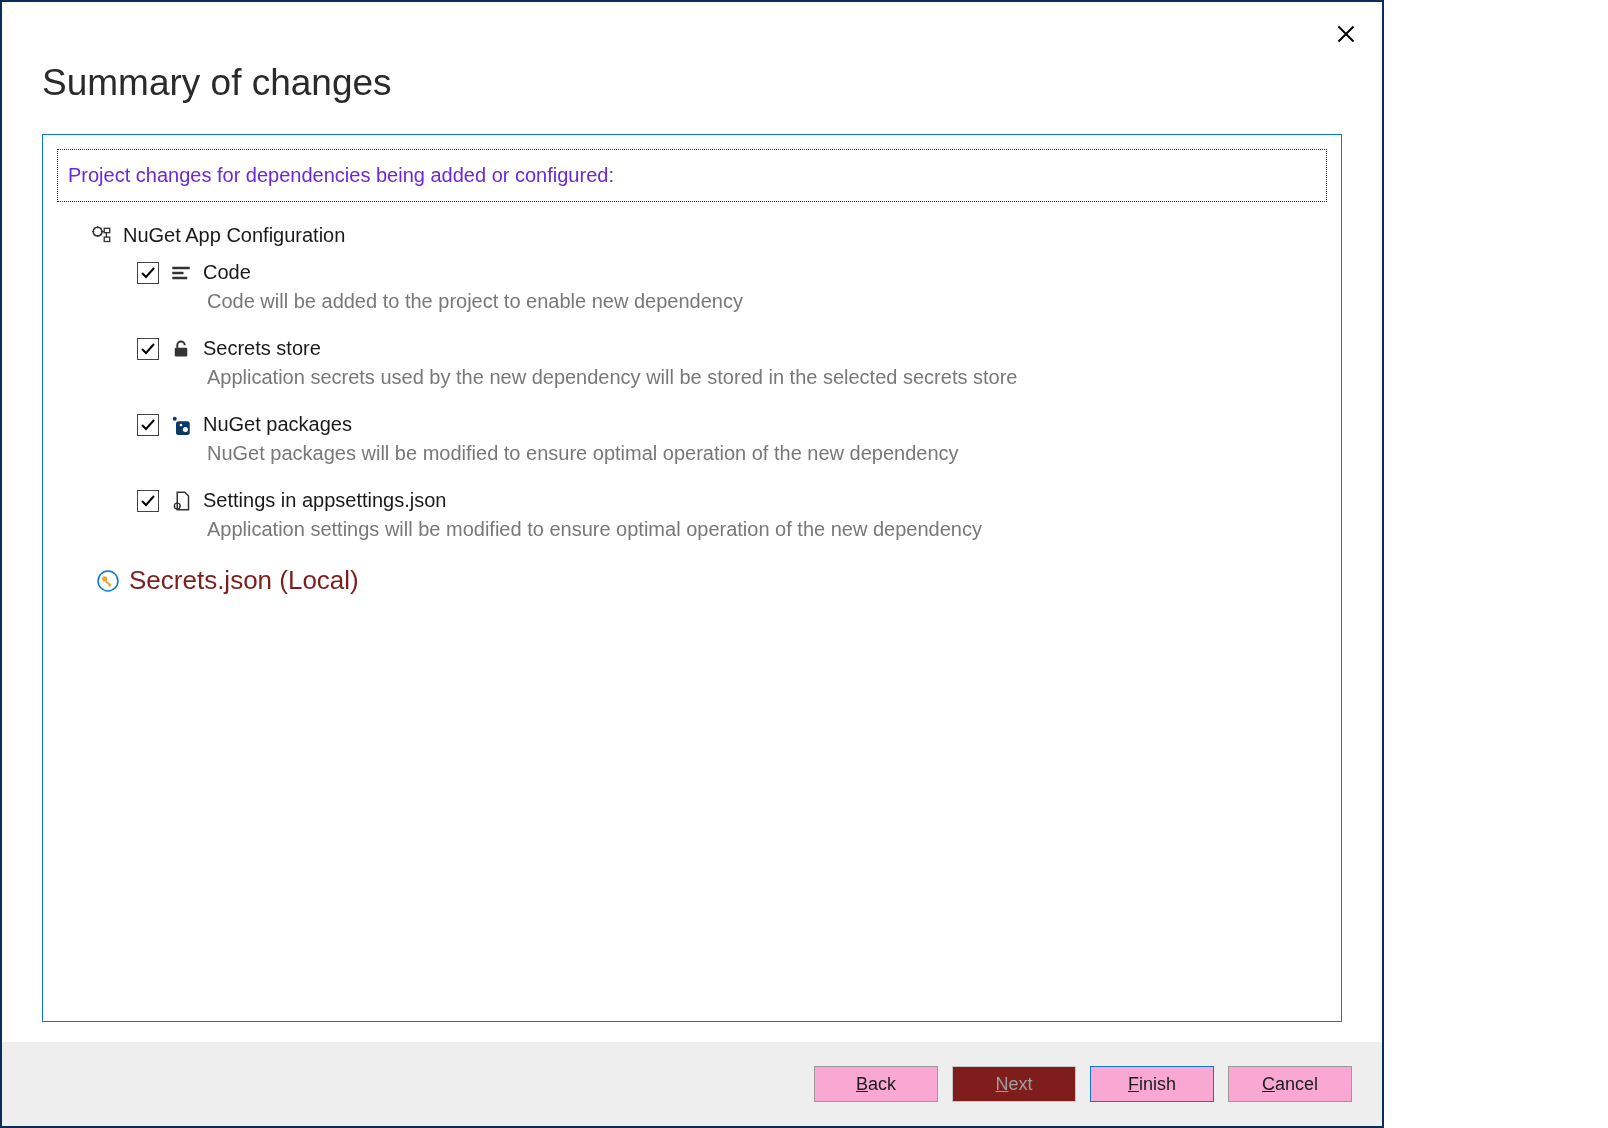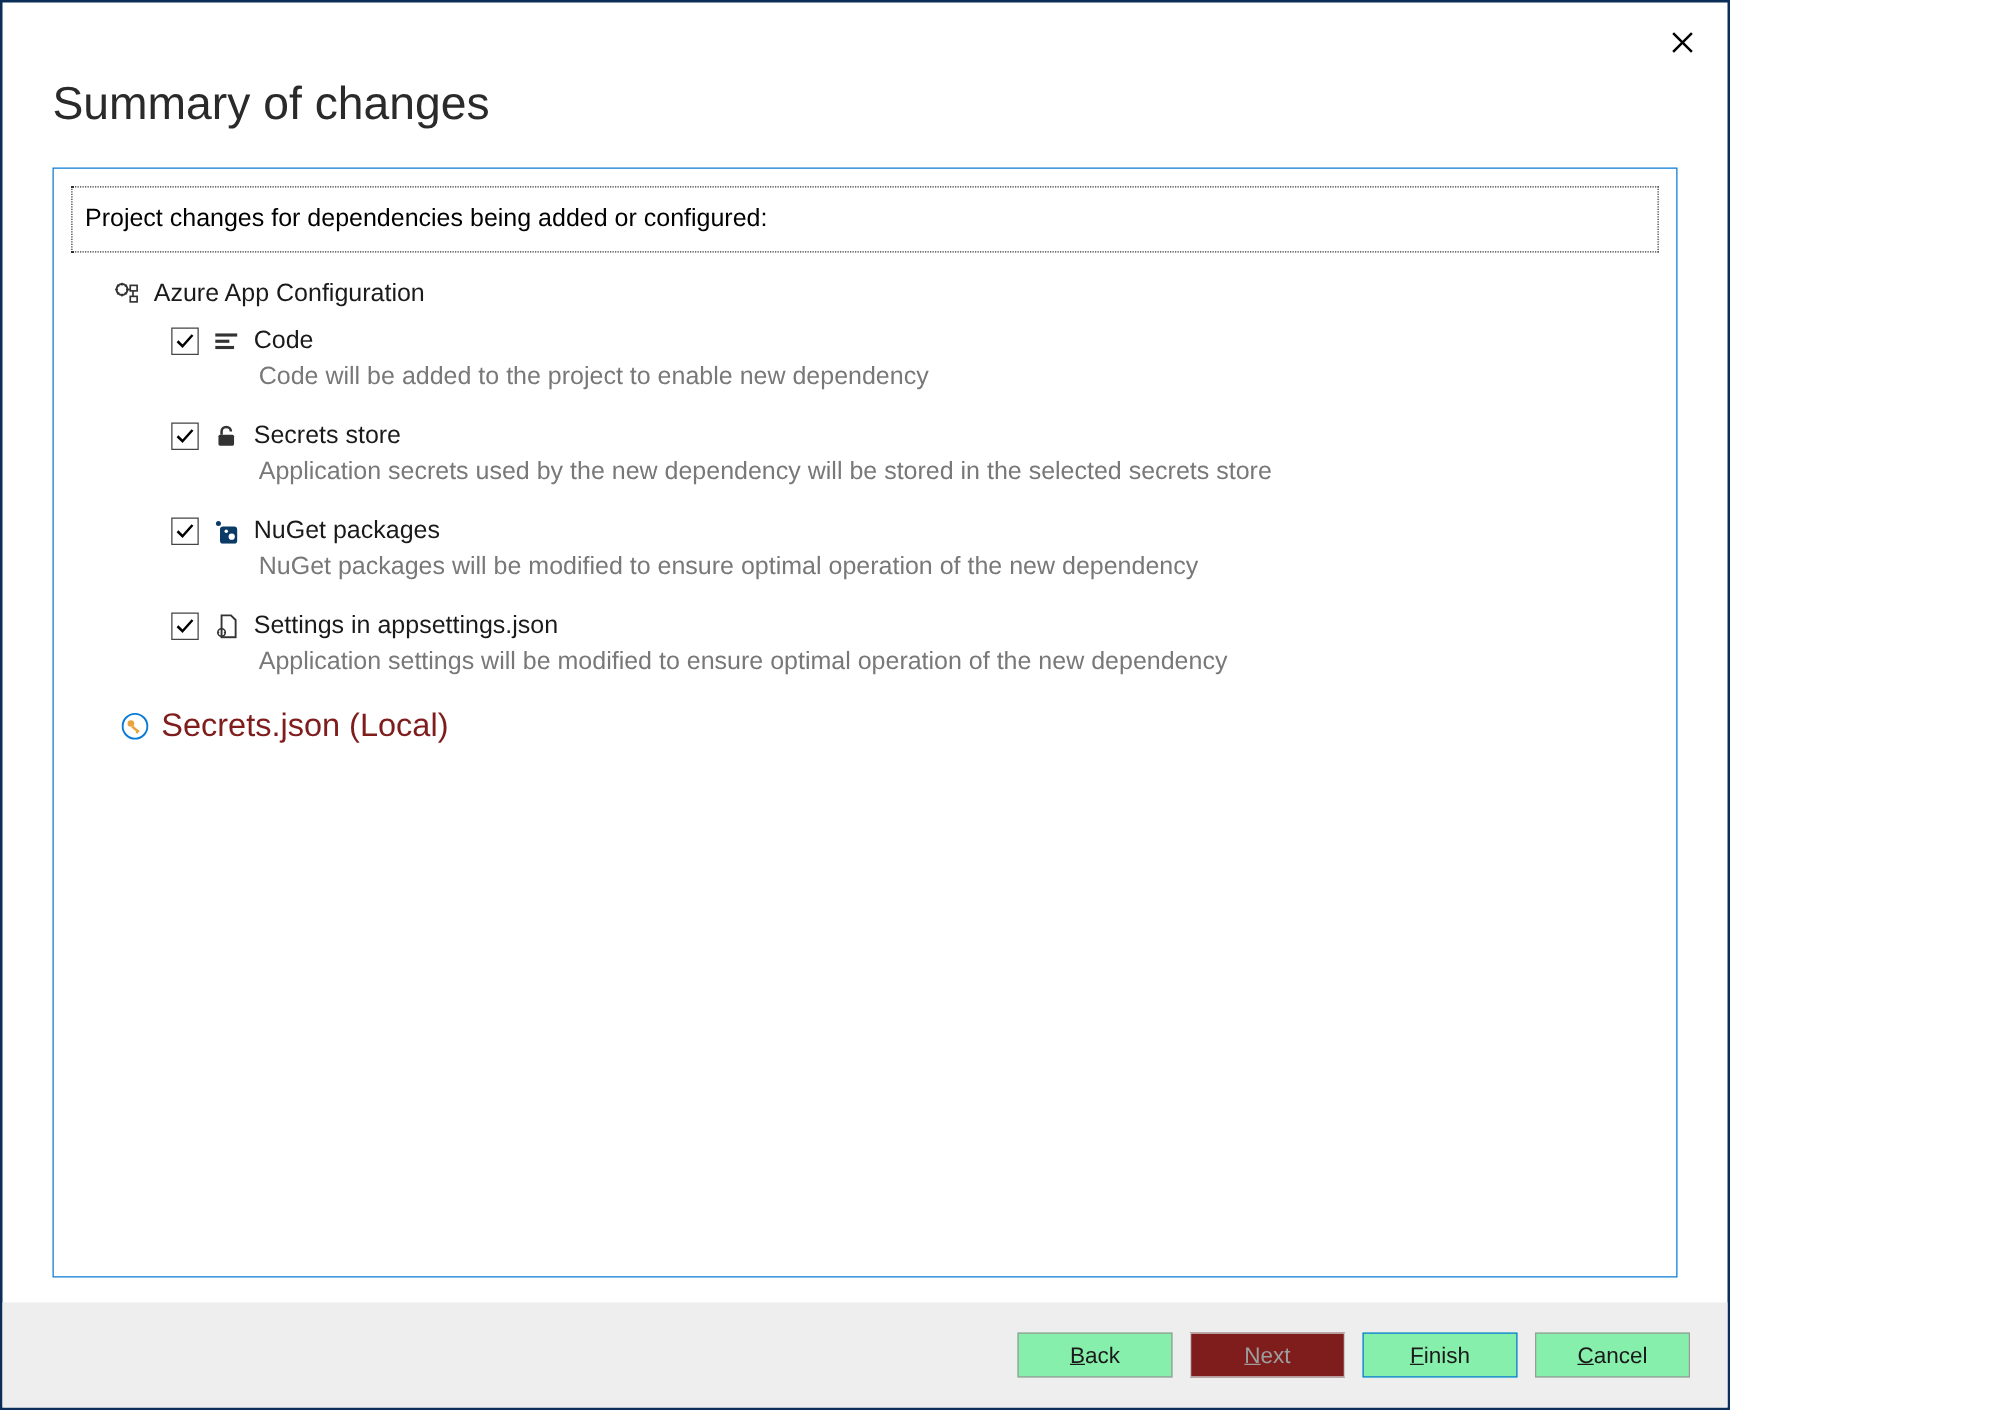--- a/index.html
+++ b/index.html
@@ -46,21 +46,21 @@
   .content-box {
     flex: 1;
     border: 1px solid #0a7ad6;
     padding: 14px 14px 14px 14px;
     overflow: auto;
   }
   .intro-box {
     border: 1px dotted #333;
     padding: 14px 10px;
     font-size: 20px;
-    color: #000000;
+    color: #6d28d9;
     margin-bottom: 22px;
   }
   .dep-row {
     display: flex;
     align-items: center;
     gap: 10px;
     padding-left: 34px;
     margin-bottom: 14px;
   }
   .dep-row .icon-slot { width: 22px; height: 22px; display:flex; align-items:center; justify-content:center; }
@@ -106,21 +106,21 @@
     background: #eeeeee;
     padding: 24px 30px;
     display: flex;
     justify-content: flex-end;
     gap: 14px;
   }
   .btn {
     min-width: 124px;
     height: 36px;
     border: 1px solid #9a9a9a;
-    background: #86efac;
+    background: #f9a8d4;
     font-size: 18px;
     font-family: inherit;
     cursor: pointer;
     color: #1a1a1a;
     display: inline-flex;
     align-items: center;
     justify-content: center;
   }
   .btn.disabled {
     color: #9e9e9e;
@@ -157,21 +157,21 @@
       <div class="dep-row">
         <span class="icon-slot">
           <svg viewBox="0 0 20 20">
             <circle cx="6" cy="6" r="4" fill="none" stroke="#333" stroke-width="1.4"></circle>
             <path d="M6 1v2 M6 9v2 M1 6h2 M9 6h2 M2.5 2.5l1.4 1.4 M8.1 8.1l1.4 1.4 M9.5 2.5l-1.4 1.4 M3.9 8.1l-1.4 1.4" stroke="#333" stroke-width="1"></path>
             <rect x="12" y="3" width="5" height="4" fill="none" stroke="#333" stroke-width="1.2"></rect>
             <rect x="12" y="11" width="5" height="4" fill="none" stroke="#333" stroke-width="1.2"></rect>
             <path d="M9 6h3 M14 7v4" stroke="#333" stroke-width="1.2"></path>
           </svg>
         </span>
-        <span class="dep-label">Azure App Configuration</span>
+        <span class="dep-label">NuGet App Configuration</span>
       </div>
 
       <div class="change-item">
         <div class="change-head">
           <span class="checkbox">
             <svg viewBox="0 0 16 16">
                 <path d="M2 8l4 4 8-9" fill="none" stroke="#000" stroke-width="2"></path>
               </svg>
           </span>
           <span class="change-icon">

